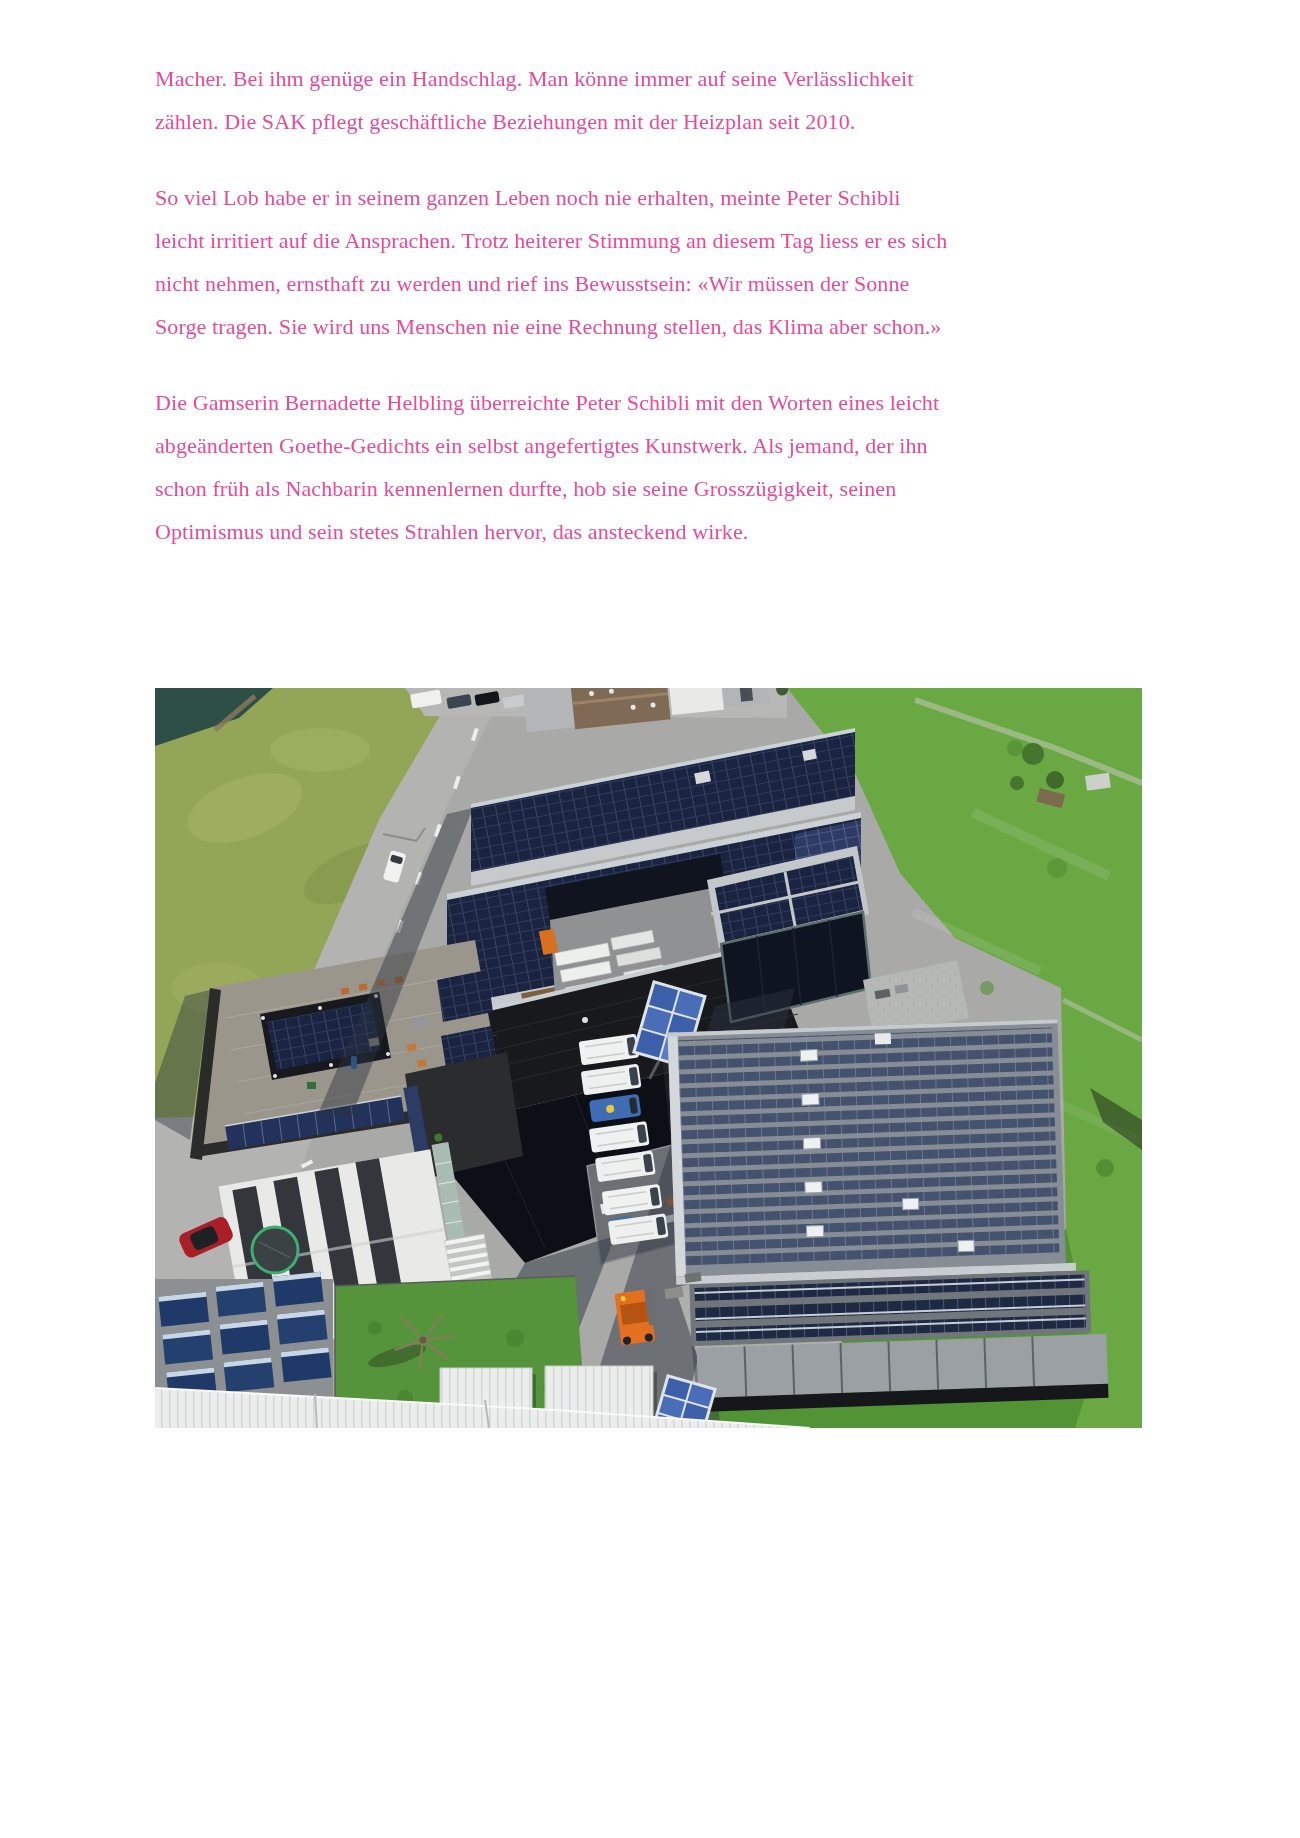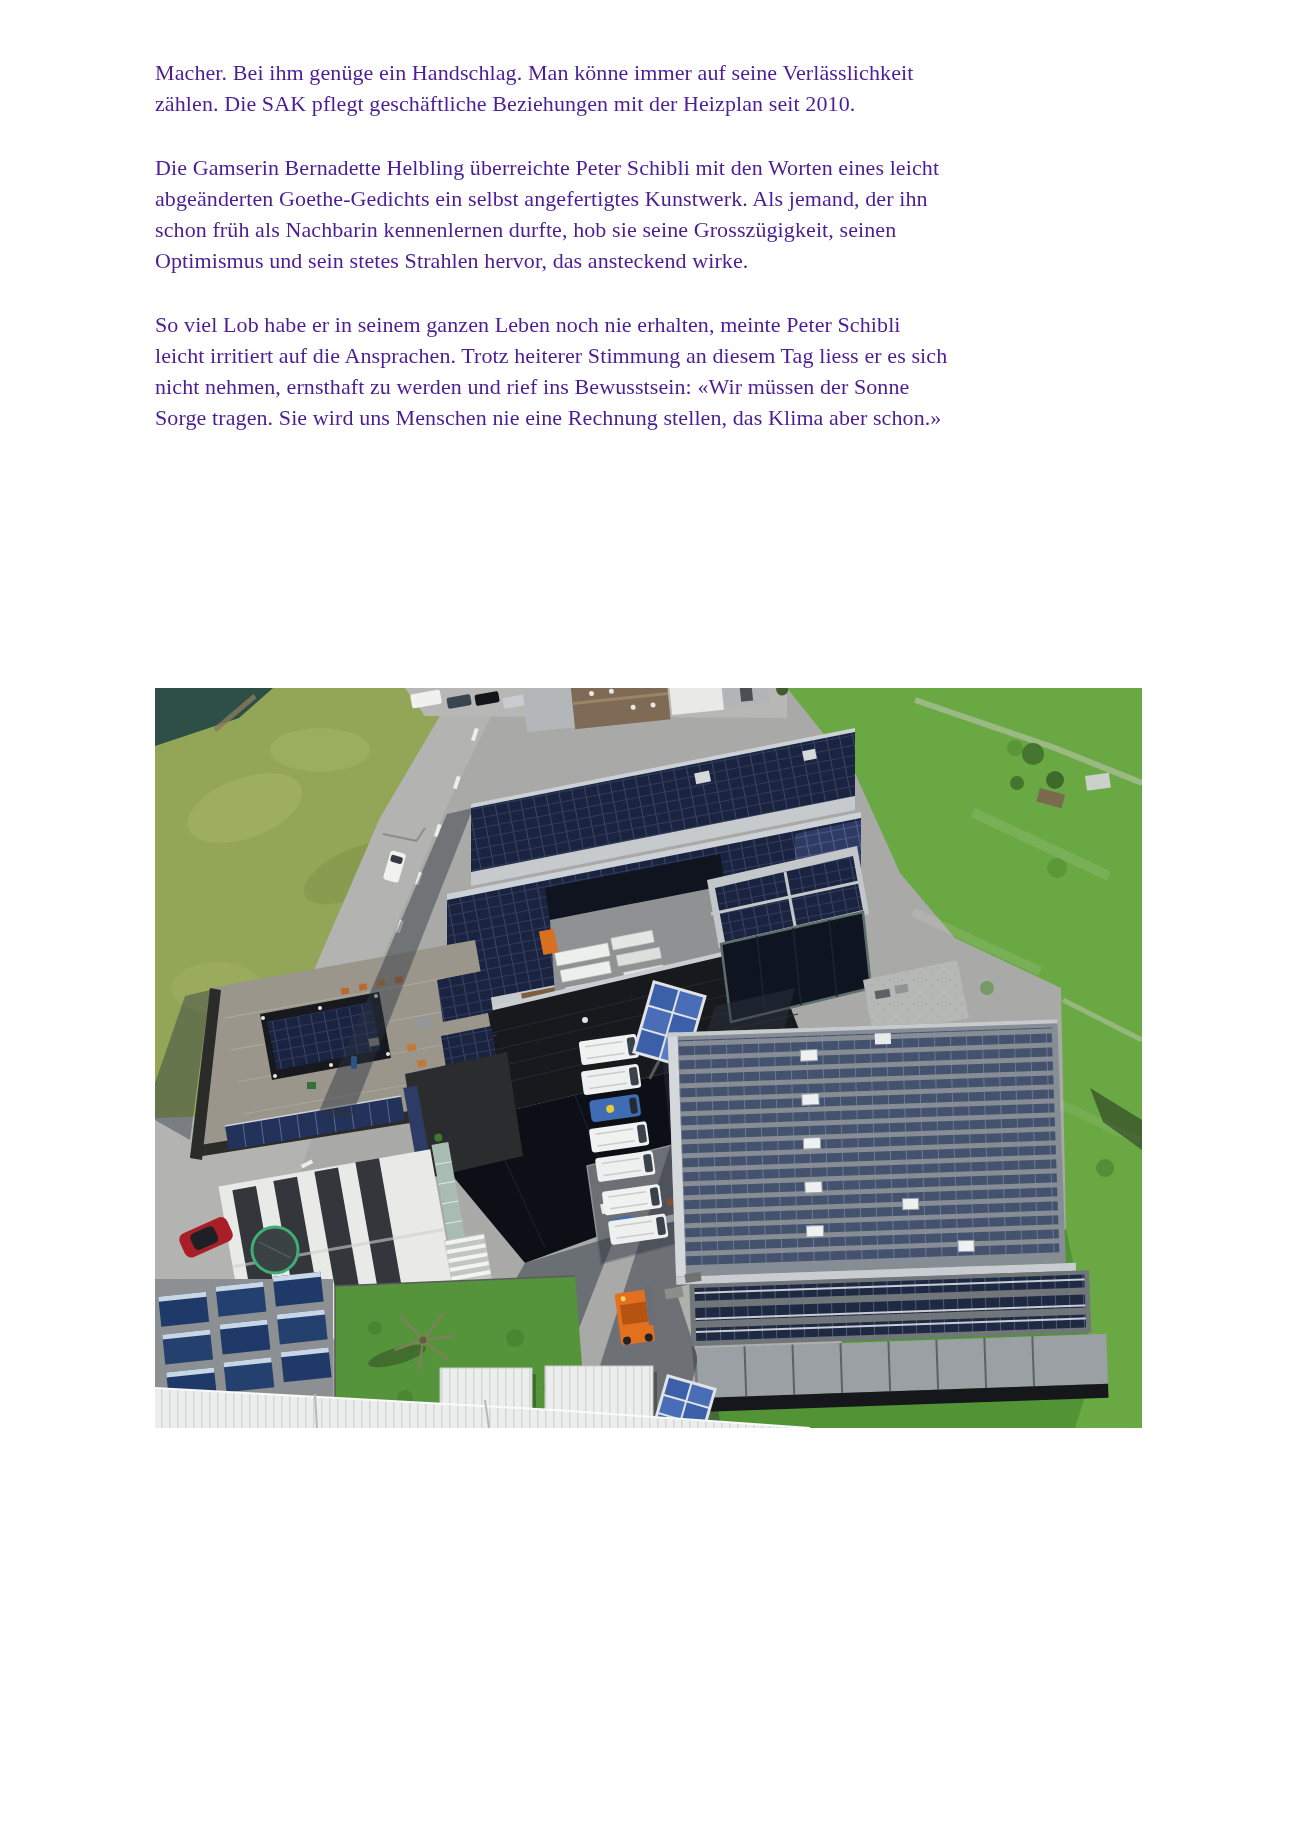--- a/index.html
+++ b/index.html
@@ -1,31 +1,31 @@
 <!DOCTYPE html>
 <html lang="de"><head>
 <meta charset="utf-8">
 <style>
   html,body{margin:0;padding:0;background:#ffffff;}
   body{width:1300px;height:1838px;position:relative;overflow:hidden;
        font-family:"Liberation Serif","DejaVu Serif",serif;color:#151515;}
   .article{position:absolute;left:155px;top:57px;width:795px;}
-  .article p{margin:0 0 33px 0;font-size:22px;line-height:31px;
-             letter-spacing:0.1px;color:#4c1d95;}
+  .article p{margin:0 0 33px 0;font-size:22px;line-height:43px;
+             letter-spacing:0.1px;color:#ec4899;}
   figure.photo{position:absolute;left:155px;top:688px;width:987px;height:740px;
                margin:0;overflow:hidden;background:#a9aaa7;}
   figure.photo svg{display:block;width:987px;height:740px;}
 </style>
 </head>
 <body>
 
 <article class="article">
   <p>Macher. Bei ihm genüge ein Handschlag. Man könne immer auf seine Verlässlichkeit zählen. Die SAK pflegt geschäftliche Beziehungen mit der Heizplan seit 2010.</p>
+  <p>So viel Lob habe er in seinem ganzen Leben noch nie erhalten, meinte Peter Schibli leicht irritiert auf die Ansprachen. Trotz heiterer Stimmung an diesem Tag liess er es sich nicht nehmen, ernsthaft zu werden und rief ins Bewusstsein: «Wir müssen der Sonne Sorge tragen. Sie wird uns Menschen nie eine Rechnung stellen, das Klima aber schon.»</p>
   <p>Die Gamserin Bernadette Helbling überreichte Peter Schibli mit den Worten eines leicht abgeänderten Goethe-Gedichts ein selbst angefertigtes Kunstwerk. Als jemand, der ihn schon früh als Nachbarin kennenlernen durfte, hob sie seine Grosszügigkeit, seinen Optimismus und sein stetes Strahlen hervor, das ansteckend wirke.</p>
-  <p>So viel Lob habe er in seinem ganzen Leben noch nie erhalten, meinte Peter Schibli leicht irritiert auf die Ansprachen. Trotz heiterer Stimmung an diesem Tag liess er es sich nicht nehmen, ernsthaft zu werden und rief ins Bewusstsein: «Wir müssen der Sonne Sorge tragen. Sie wird uns Menschen nie eine Rechnung stellen, das Klima aber schon.»</p>
 </article>
 
 <figure class="photo">
 <svg viewBox="0 0 987 740" role="img" xmlns="http://www.w3.org/2000/svg" aria-label="Luftaufnahme des Heizplan-Firmenareals: Hallendächer und Fassaden voller Solarpanels, grüne Wiesen, Strasse mit Kreuzung, weisse Firmenfahrzeuge, Lagerplatz mit Stapler">
   <defs>
     <pattern id="pvGrid" patternUnits="userSpaceOnUse" width="13" height="10" patternTransform="rotate(-11)">
       <rect width="13" height="10" fill="#1a2340"></rect>
       <rect x="12" width="1" height="10" fill="#3a4766"></rect>
       <rect y="9" width="13" height="1" fill="#303c5c"></rect>
     </pattern>

